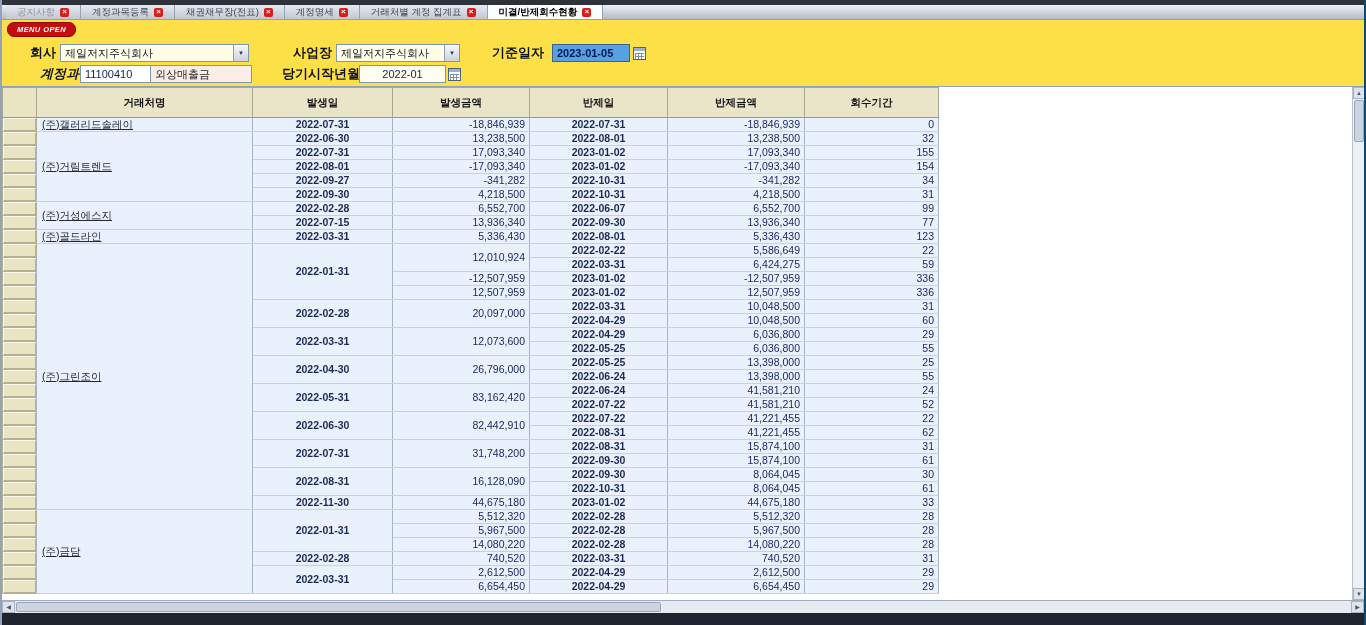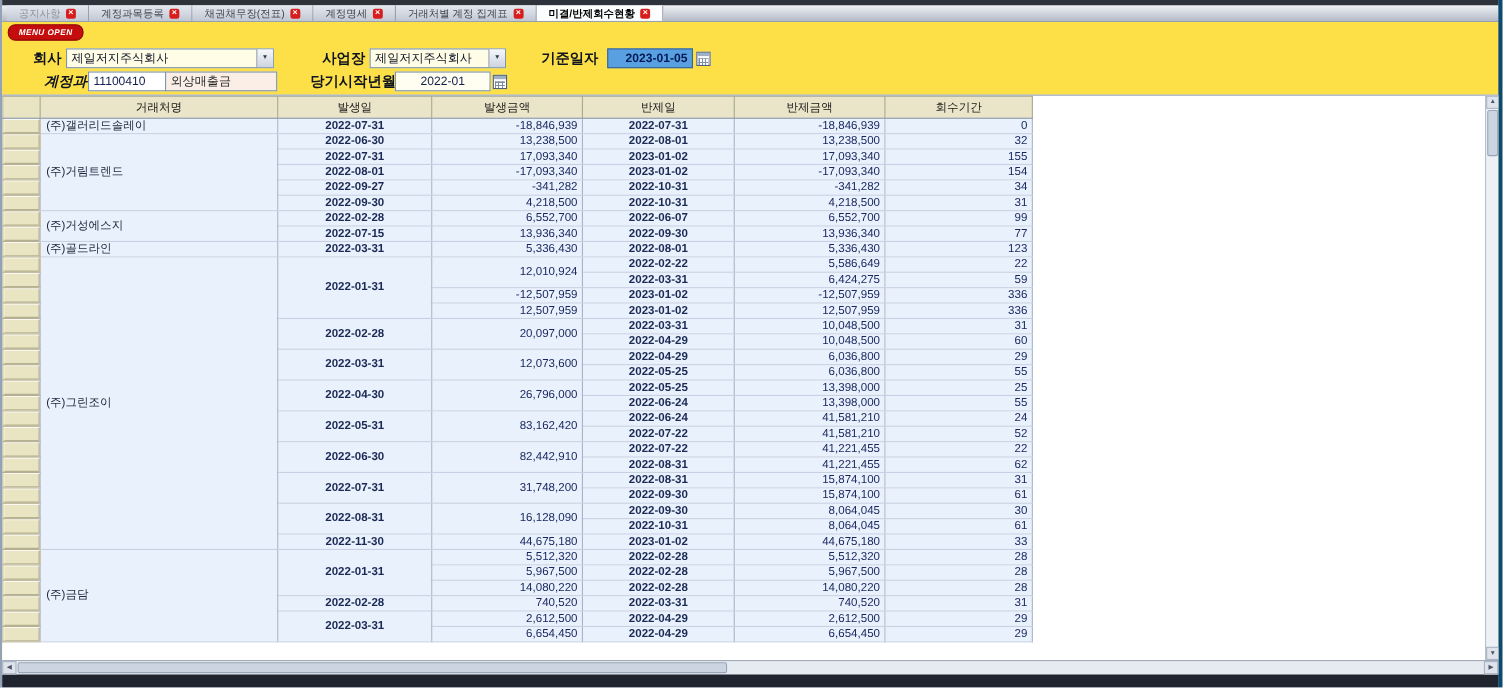--- a/index.html
+++ b/index.html
@@ -1,20 +1,20 @@
 <!DOCTYPE html>
 <html><head>
 <meta charset="utf-8">
 <style>
   * { margin:0; padding:0; box-sizing:border-box; }
   html,body { width:1366px; height:625px; overflow:hidden; }
   body { font-family:"Liberation Sans","DejaVu Sans",sans-serif; background:#9aa6b7; }
 
   .window { width:1366px; height:625px; display:flex; flex-direction:column;
-            border-left:2px solid #93a2b7; border-right:4px solid #0c4a6e; background:#e0e6f0; }
+            border-left:2px solid #93a2b7; border-right:2px solid #0c4a6e; background:#e0e6f0; }
 
   
   .titlebar { height:5px; background:#2e323b; }
 
   
   .tabbar { height:15px; background:linear-gradient(#eef0f4,#b4bac7); border-bottom:1px solid #97a0af;
             display:flex; align-items:stretch; padding-left:4px; }
   .tab { display:flex; align-items:center; padding:0 11px; border-right:1px solid #99a1af;
          background:linear-gradient(#e4e8ef,#c2c8d4); font-size:9.5px; color:#41454f; white-space:nowrap; }
   .tab.dim .tab-label { color:#8e939d; }
@@ -35,45 +35,45 @@
 
   .combo { position:absolute; height:18px; background:#fffde6; border:1px solid #7f96ad; display:flex; }
   .combo-text { flex:1; font-size:11px; line-height:16px; padding:0 4px; color:#101528;
                 overflow:hidden; white-space:nowrap; }
   .combo-arrow { width:15px; background:linear-gradient(#f7f8fb,#ccd3df); border-left:1px solid #8fa0b5;
                  font-size:6px; color:#2f3a4e; text-align:center; line-height:16px; }
 
   .field { position:absolute; height:18px; border:1px solid #7f96ad; font-size:11px; line-height:16px;
            padding:0 4px; color:#13204f; background:#fff; white-space:nowrap; }
   .field.center { text-align:center; }
-  .field.selected { background:#58a0e2; border-color:#3a648f; color:#021a54; font-weight:bold; text-align:right; }
+  .field.selected { background:#58a0e2; border-color:#3a648f; color:#021a54; font-weight:bold; text-align:left; }
   .field.acct-name { background:#fbeee6; color:#27272a; }
   .field.pale { background:#fffef0; }
 
   .cal-btn { position:absolute; width:15px; height:16px; background:transparent; border:none; padding:0; }
   .cal-icon { display:block; width:13px; height:13px; border:1px solid #4c617c; background:#fff; position:relative; }
   .cal-icon::before { content:""; position:absolute; left:0; right:0; top:0; height:3px; background:#9fb0c4; }
   .cal-icon::after { content:""; position:absolute; left:1px; right:1px; top:5px; height:6px;
       background:repeating-linear-gradient(90deg,#7c8da4 0 1px,transparent 1px 3px),
                  repeating-linear-gradient(#7c8da4 0 1px,transparent 1px 3px); }
 
   
   .grid-wrap { position:absolute; top:66px; left:0; right:0; bottom:0; background:#fff;
                border-top:1px solid #93a1b5; overflow:hidden; }
   table.grid { border-collapse:collapse; table-layout:fixed; width:936px; font-size:10.5px; color:#1b2a55; }
   .grid th { background:#eae4c9; border:1px solid #a5a98f; border-bottom:1px solid #8b99b2;
-             height:20px; font-weight:normal; color:#141414; font-size:10.5px; padding:0 2px; }
+             height:30px; font-weight:bold; color:#141414; font-size:10.5px; padding:0 2px; }
   .grid th.corner { background:#e9e4c2; }
   .grid td { height:13px; line-height:13px; padding:0 4px; background:#e9f1fc;
              border-left:1px solid #a7b3c7; border-right:1px solid #a7b3c7;
              border-top:1px solid #c7d1e3; border-bottom:1px solid #c7d1e3;
              overflow:hidden; white-space:nowrap; }
   .grid td.rowhdr { background:#e9e4c2; border:1px solid #b3af90;
              box-shadow:inset 1px 1px 0 rgba(255,255,255,.75), inset -1px -1px 0 rgba(90,85,50,.35); }
-  .grid td.cust  { text-align:left; vertical-align:middle; padding-left:5px; color:#20283d; }
+  .grid td.cust  { text-align:left; vertical-align:middle; padding-left:5px; color:#20283d;text-decoration:underline; }
   .grid td.odate, .grid td.sdate { text-align:center; vertical-align:middle;font-weight:bold; }
   .grid td.oamt, .grid td.samt, .grid td.days { text-align:right; vertical-align:middle; color:#17255e; }
   .grid tr.group-start td { border-top:1px solid #8b99b2; }
 
   
   .vscroll { position:absolute; top:0; right:0; width:12px; bottom:0; background:#edf0f5;
              border-left:1px solid #b9c1cf; }
   .vscroll .arrow { position:absolute; left:0; width:12px; height:12px; background:#dfe4ec;
              border:1px solid #aab3c2; font-size:6px; line-height:10px; text-align:center; color:#4b5668; }
   .vscroll .arrow.up { top:0; } .vscroll .arrow.down { bottom:0; }

